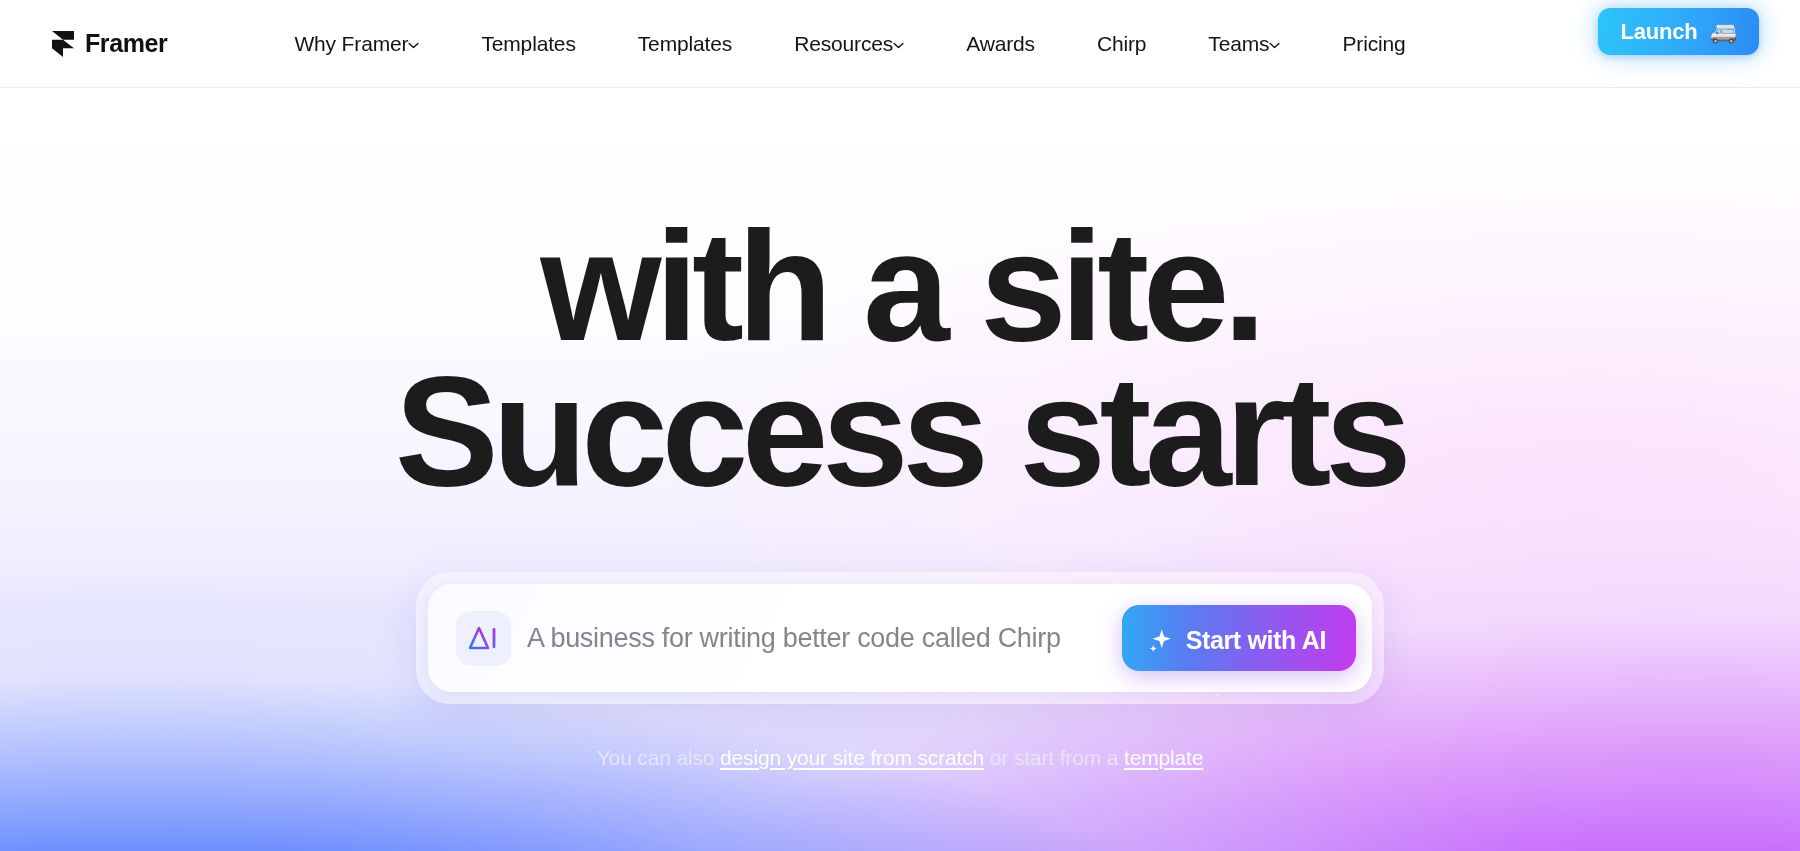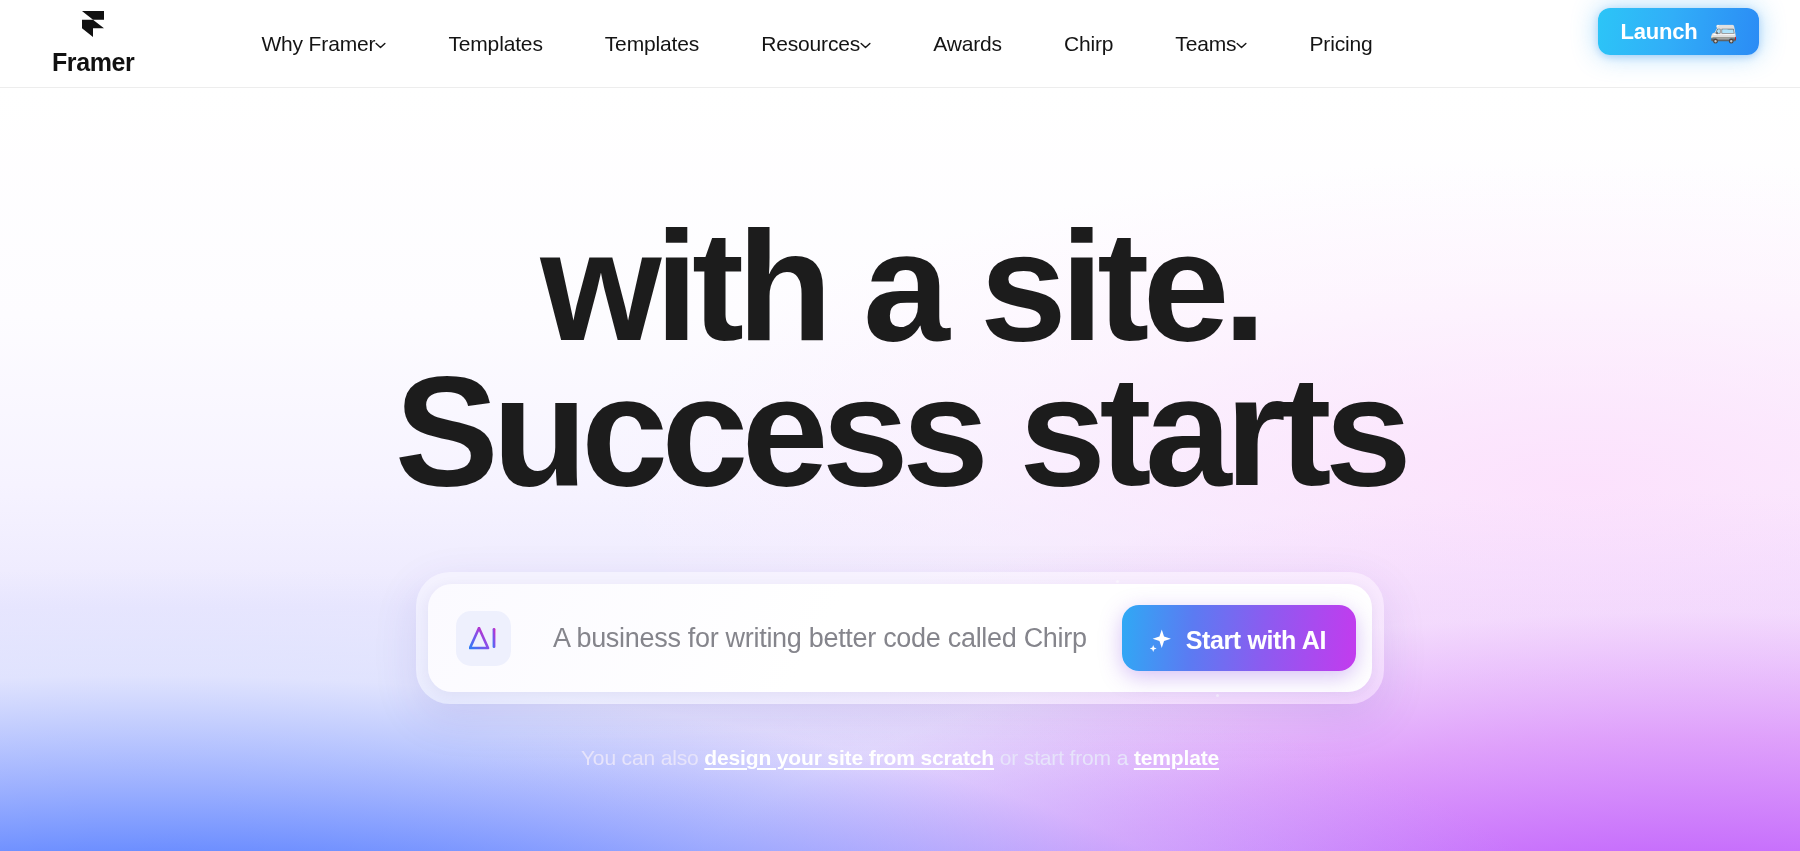--- a/index.html
+++ b/index.html
@@ -18,21 +18,20 @@
     background:#ffffff;
     border-bottom:1px solid #ededed;
     display:flex; align-items:center;
     z-index:40;
   }
 
   .brand {
     display:flex; align-items:center; gap:11px;
     margin-left:52px;
     cursor:pointer;
-    flex-direction:column;
   }
   .brand-mark { width:22px; height:26px; display:block; }
   .brand-name {
     font-size:25px; font-weight:700; color:#111111;
     letter-spacing:-0.4px;
   }
 
   .nav-links {
     display:flex; align-items:center;
     margin-left:96px;
@@ -124,21 +123,21 @@
   .ai-badge {
     width:55px; height:55px; flex:0 0 55px;
     border-radius:15px;
     background:#eef0fd;
     display:flex; align-items:center; justify-content:center;
   }
   .ai-badge svg { width:29px; height:23px; display:block; }
 
   .prompt-text {
     flex:1 1 auto;
-    margin-left:42px;
+    margin-left:16px;
     font-size:27px;
     color:#85858c;
     letter-spacing:-0.3px;
     white-space:nowrap;
     overflow:hidden;
     background:transparent; border:none; outline:none;
     font-family:"Liberation Sans", sans-serif;
   }
 
   .start-btn {
@@ -165,21 +164,21 @@
   }
 
   .subline {
     margin-top:42px;
     font-size:21px;
     color:#e7e4fb;
     letter-spacing:-0.15px;
     text-align:center;
   }
   .subline a {
-    color:#ffffff; font-weight:700;
+    color:#ffffff; font-weight:400;
     text-decoration:underline;
     text-underline-offset:3px;
     text-decoration-thickness:2px;
     cursor:pointer;
   }
 </style>
 </head>
 <body>
 
 <div class="nav">

